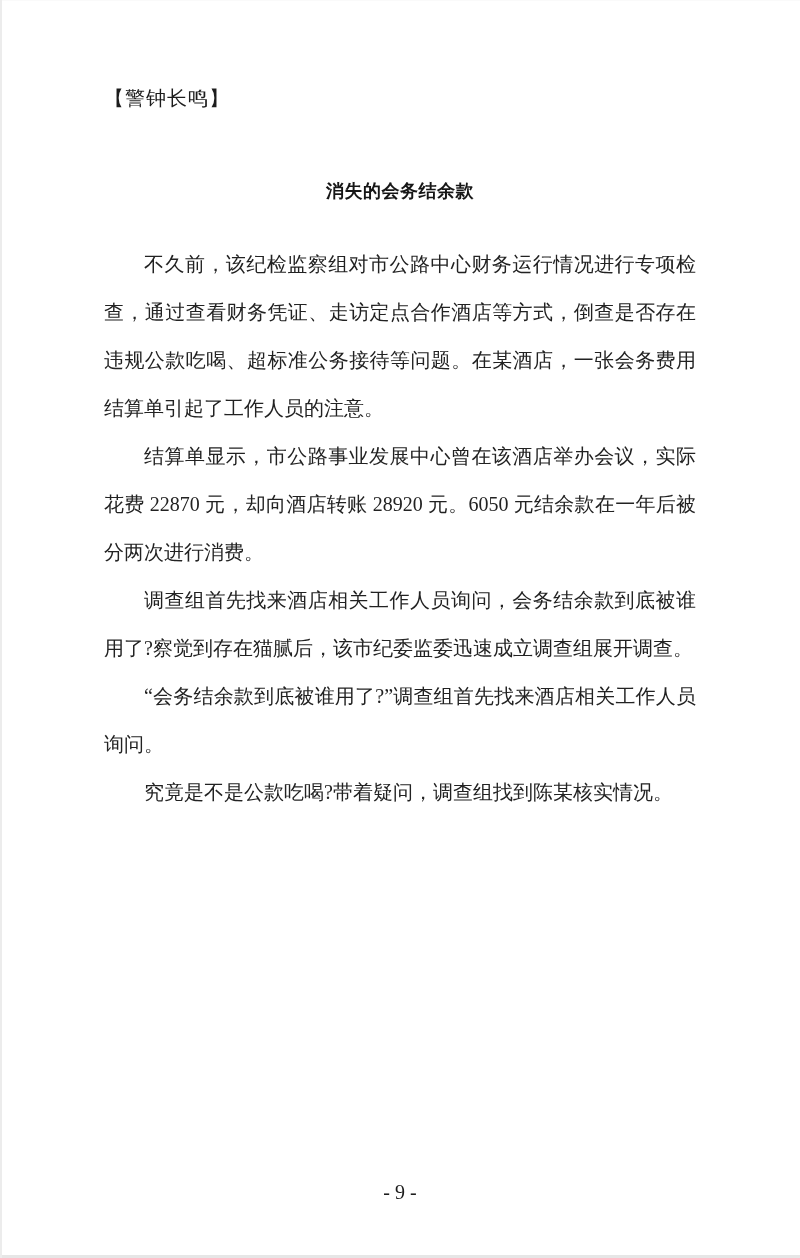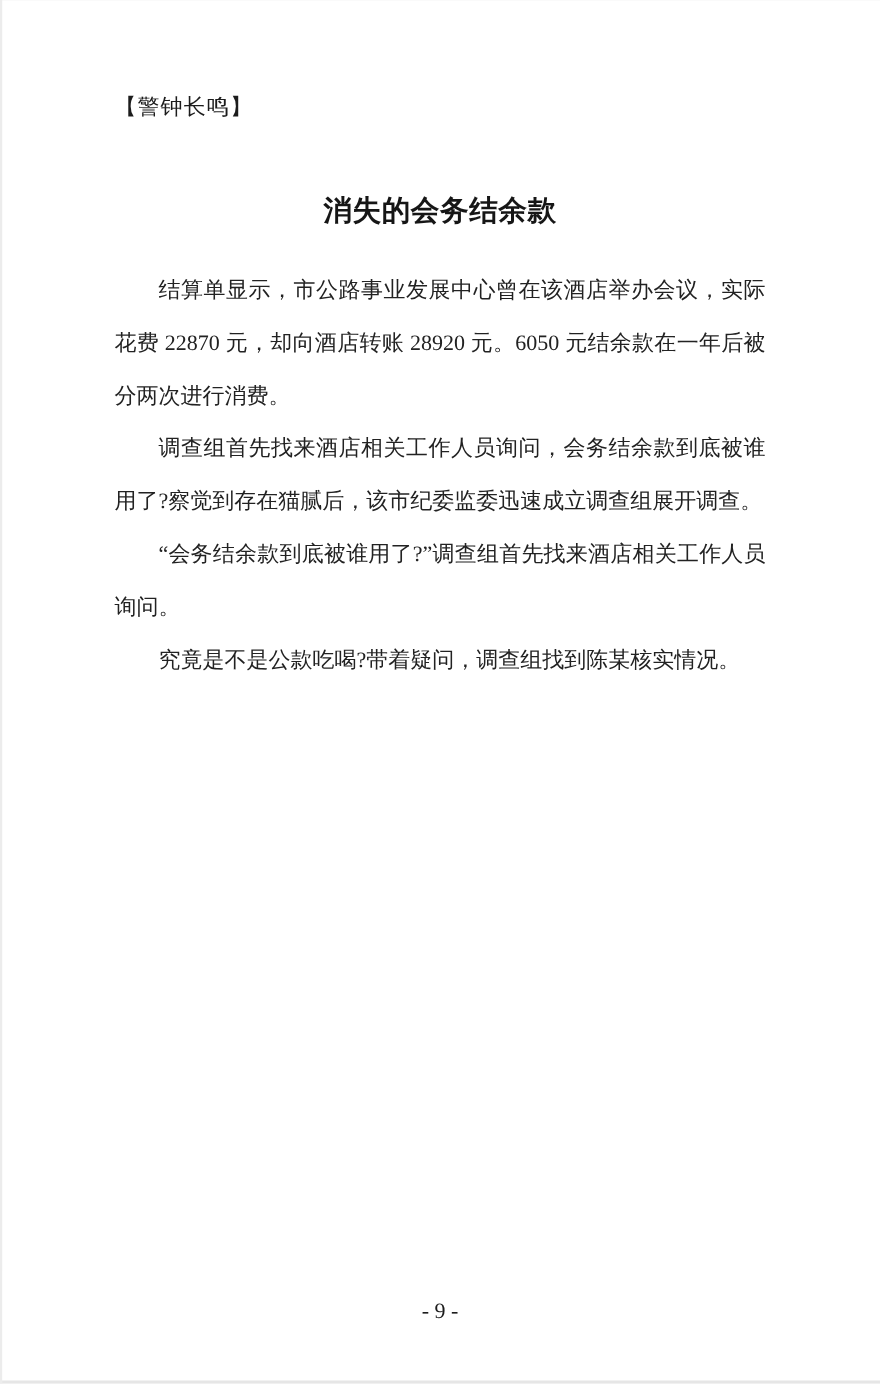--- a/index.html
+++ b/index.html
@@ -29,21 +29,21 @@
     font-size: 20px;
     line-height: 24px;
     color: #1c1c1c;
     letter-spacing: 1px;
   }
   .title {
     margin: 64px 0 0 0;
     text-align: center;
     font-family: "Liberation Sans", "DejaVu Sans", sans-serif;
     font-weight: 700;
-    font-size: 26px;
+    font-size: 18px;
     line-height: 34px;
     color: #161616;
     letter-spacing: 0.5px;
   }
   .article-body {
     margin-top: 32px;
   }
   .para {
     margin: 0;
     font-size: 20px;
@@ -66,20 +66,21 @@
   }
 </style>
 </head>
 <body>
 
 <div class="page">
   <div class="content">
     <div class="section-label">【警钟长鸣】</div>
     <h1 class="title">消失的会务结余款</h1>
     <div class="article-body">
+      <p class="para">不久前，该纪检监察组对市公路中心财务运行情况进行专项检查，通过查看财务凭证、走访定点合作酒店等方式，倒查是否存在违规公款吃喝、超标准公务接待等问题。在某酒店，一张会务费用结算单引起了工作人员的注意。</p>
       <p class="para">结算单显示，市公路事业发展中心曾在该酒店举办会议，实际花费 22870 元，却向酒店转账 28920 元。6050 元结余款在一年后被分两次进行消费。</p>
       <p class="para">调查组首先找来酒店相关工作人员询问，会务结余款到底被谁用了?察觉到存在猫腻后，该市纪委监委迅速成立调查组展开调查。</p>
       <p class="para">“会务结余款到底被谁用了?”调查组首先找来酒店相关工作人员询问。</p>
       <p class="para">究竟是不是公款吃喝?带着疑问，调查组找到陈某核实情况。</p>
     </div>
   </div>
   <div class="footer">- 9 -</div>
 </div>
 
 </body></html>

